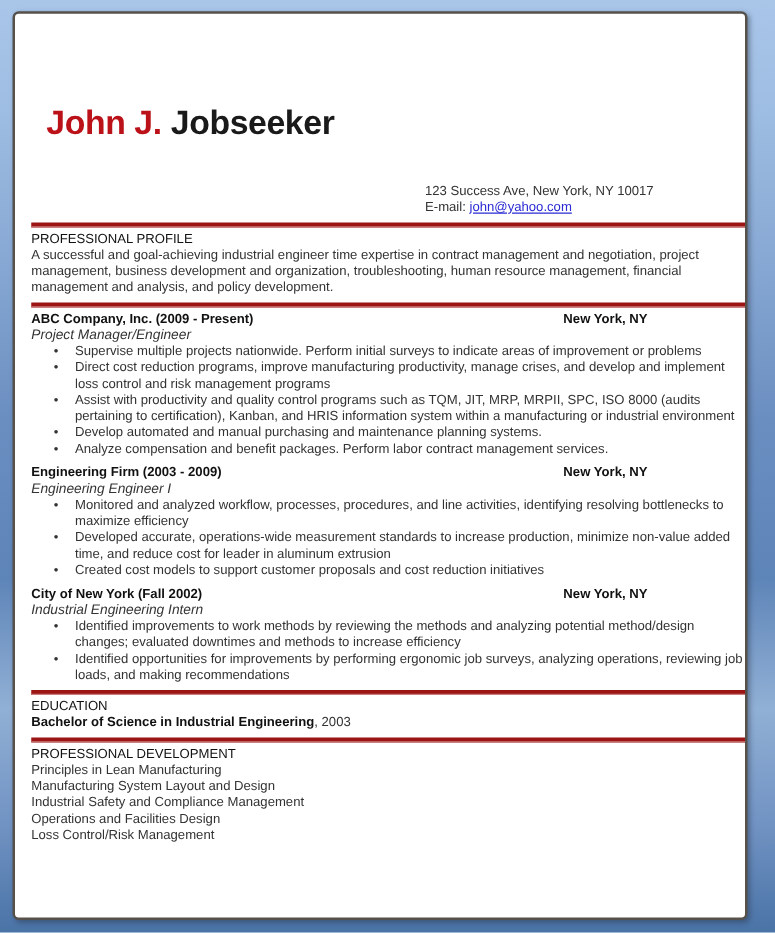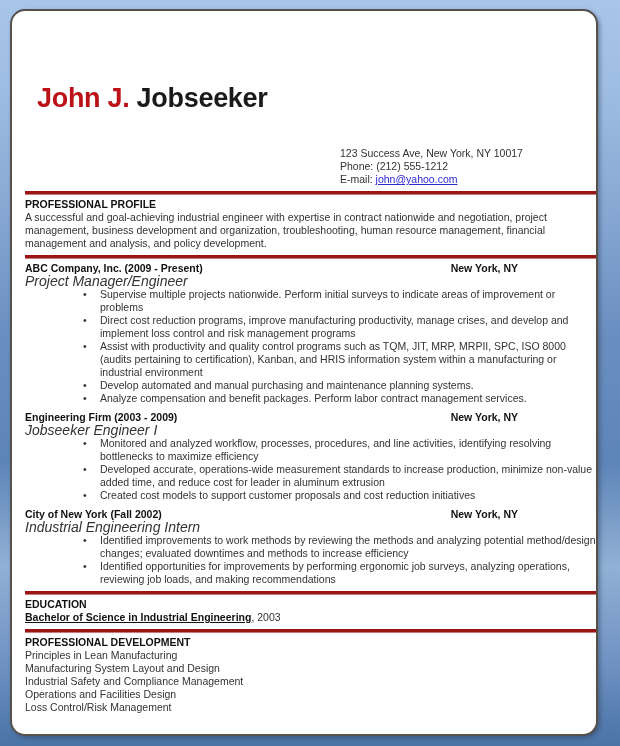--- a/index.html
+++ b/index.html
@@ -17,21 +17,21 @@
       #6a8ec0 45%, #5e85b8 62%, #91b0d5 76%,
       #7294c4 88%, #4a73a6 100%);
   }
   .page {
     position: absolute;
     left: 10px; top: 9px;
     width: 588px; height: 727px;
     box-sizing: border-box;
     background: #ffffff;
     border: 2px solid #56514b;
-    border-radius: 15px;
+    border-radius: 5px;
     box-shadow: 2px 2px 4px rgba(40,50,70,0.45);
     padding: 74px 3px 0 13px;
     overflow: hidden;
   }
   .content { width: 571px; }
 
   h1.name {
     margin: 0 0 2px 12px;
     font-size: 27px;
     line-height: 26px;
@@ -57,21 +57,21 @@
     height: 3px;
     background: #9b1515;
     border-bottom: 1px solid #c97b7b;
     margin: 5px 0 3px 0;
   }
 
   h2.sec {
     margin: 0;
     font-size: 10.5px;
     line-height: 13px;
-    font-weight: bold;
+    font-weight: normal;
     color: #111111;
   }
 
   .body-text, .line {
     margin: 0;
     font-size: 10.5px;
     line-height: 13px;
     color: #333333;
   }
 
@@ -79,63 +79,61 @@
   .job-head {
     display: flex;
     justify-content: space-between;
     padding-right: 78px;
     font-size: 10.5px;
     line-height: 13px;
     font-weight: bold;
     color: #111111;
   }
   .job-role {
-    font-size: 14px;
+    font-size: 11px;
     line-height: 13px;
     font-style: italic;
     color: #333333;
   }
   ul.bullets {
     margin: 0; padding: 0 0 0 35px;
     list-style: none;
   }
   ul.bullets li {
     position: relative;
     font-size: 10.5px;
     line-height: 13px;
     color: #333333;
-    margin-left: 40px;
   }
   ul.bullets li::before {
     content: "\2022";
     position: absolute;
     left: -17px;
     top: 0;
   }
-  .bold { font-weight: bold; color: #111111; text-decoration: underline; }
+  .bold { font-weight: bold; color: #111111; }
 </style>
 </head>
 <body>
 
 <div class="frame">
   <div class="page">
     <div class="content">
 
       <h1 class="name"><span class="accent">John J.</span><span> Jobseeker</span></h1>
 
       <div class="contact">
         <div class="line">123 Success Ave, New York, NY 10017</div>
-        <div class="line">Phone: (212) 555-1212</div>
         <div class="line"><span>E-mail: </span><a class="email" href="#">john@yahoo.com</a></div>
       </div>
 
       <div class="rule"></div>
 
       <h2 class="sec">PROFESSIONAL PROFILE</h2>
-      <p class="body-text">A successful and goal-achieving industrial engineer with expertise in contract nationwide and negotiation, project management, business development and organization, troubleshooting, human resource management, financial management and analysis, and policy development.</p>
+      <p class="body-text">A successful and goal-achieving industrial engineer time expertise in contract management and negotiation, project management, business development and organization, troubleshooting, human resource management, financial management and analysis, and policy development.</p>
 
       <div class="rule"></div>
 
 
       <div class="job" style="margin-top:0">
         <div class="job-head">
           <span>ABC Company, Inc. (2009 - Present)</span>
           <span>New York, NY</span>
         </div>
         <div class="job-role">Project Manager/Engineer</div>
@@ -146,21 +144,21 @@
           <li>Develop automated and manual purchasing and maintenance planning systems.</li>
           <li>Analyze compensation and benefit packages. Perform labor contract management services.</li>
         </ul>
       </div>
 
       <div class="job">
         <div class="job-head">
           <span>Engineering Firm (2003 - 2009)</span>
           <span>New York, NY</span>
         </div>
-        <div class="job-role">Jobseeker Engineer I</div>
+        <div class="job-role">Engineering Engineer I</div>
         <ul class="bullets">
           <li>Monitored and analyzed workflow, processes, procedures, and line activities, identifying resolving bottlenecks to maximize efficiency</li>
           <li>Developed accurate, operations-wide measurement standards to increase production, minimize non-value added time, and reduce cost for leader in aluminum extrusion</li>
           <li>Created cost models to support customer proposals and cost reduction initiatives</li>
         </ul>
       </div>
 
       <div class="job">
         <div class="job-head">
           <span>City of New York (Fall 2002)</span>

